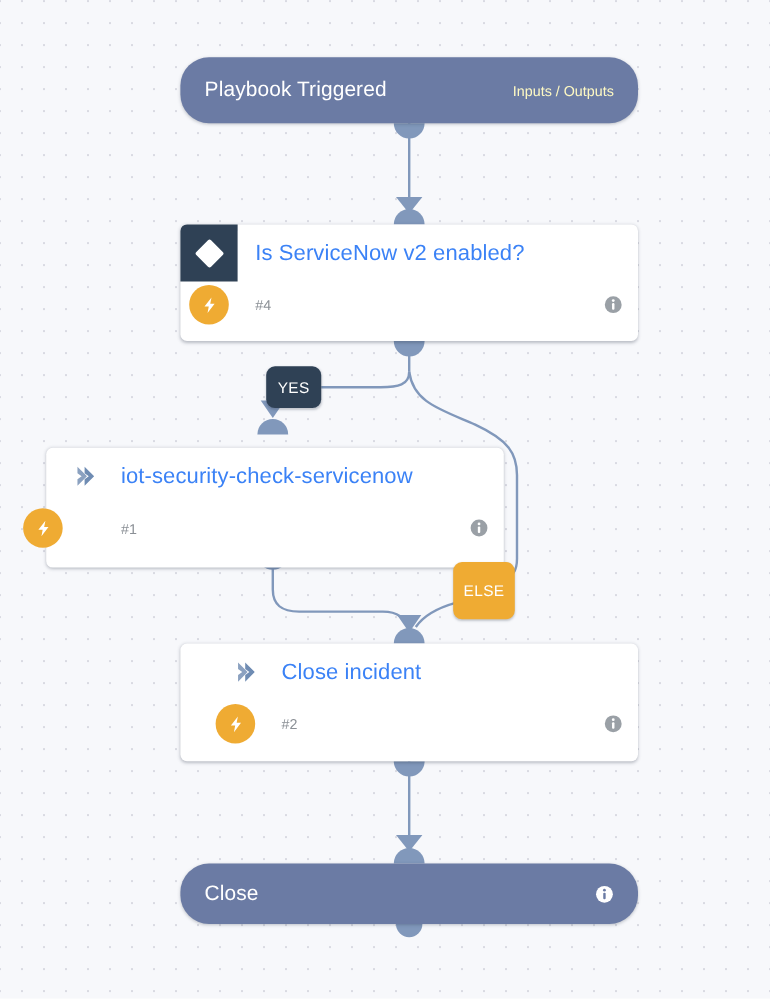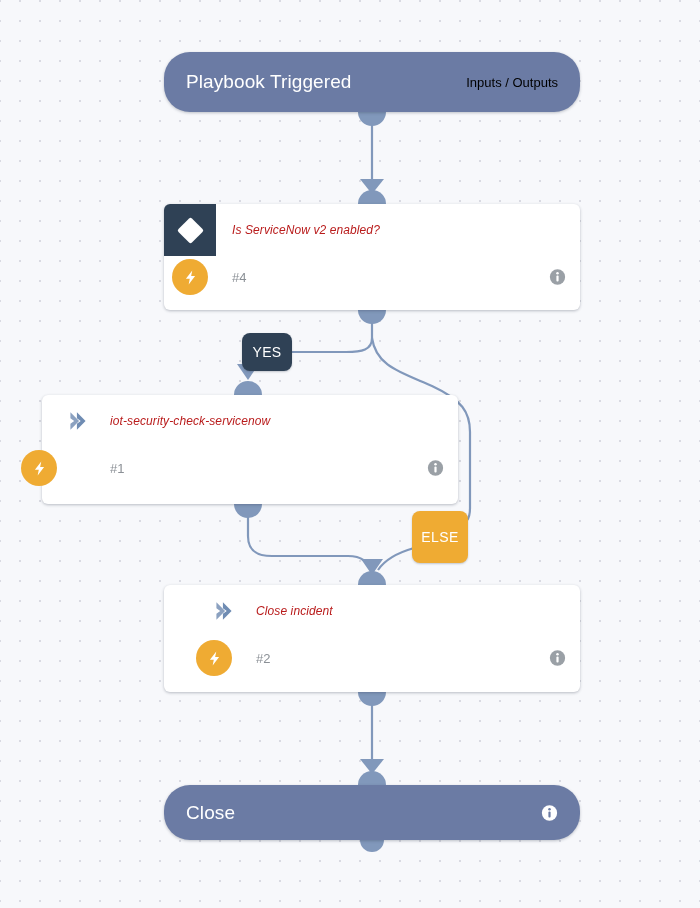--- a/index.html
+++ b/index.html
@@ -37,44 +37,43 @@
     padding: 0 22px;
     z-index: 4;
   }
   .pill-title {
     color: #ffffff;
     font-size: 19px;
     letter-spacing: .1px;
   }
   .pill-sub {
     margin-left: auto;
-    color: #000000;
+    color: #fef9c3;
     font-size: 13px;
   }
 
   
   .card {
     position: absolute;
     background: #ffffff;
     border-radius: 6px;
     box-shadow: 0 1px 3px rgba(40,50,70,.30);
     z-index: 4;
   }
   .card-head {
     position: relative;
     height: 52px;
     display: flex;
     align-items: center;
   }
   .card-title {
-    font-size: 12px;
-    color: #b91c1c;
+    font-size: 20px;
+    color: #3b82f6;
     margin-left: 68px;
     letter-spacing: .1px;
-    font-style: italic;
   }
   .card-foot {
     position: relative;
     height: 42px;
     display: flex;
     align-items: center;
   }
   .card-num {
     font-size: 13px;
     color: #8b9096;
@@ -227,21 +226,21 @@
           <rect x="8.7" y="8.3" width="2.6" height="7" rx="1.1" fill="#ffffff"></rect>
         </svg>
       </span>
     </div>
   </div>
 
   <div class="tag tag-yes" style="left:242px; top:333px; width:50px; height:38px;">
     <span>YES</span>
   </div>
 
-  <div class="card" style="left:42px; top:395px; width:416px; height:109px;">
+  <div class="card" style="left:42px; top:407px; width:416px; height:109px;">
     <div class="card-head">
       <span class="chev">
         <svg width="26" height="26" viewBox="0 0 24 24" aria-hidden="true">
           <polygon fill="#8ba1c0" points="5,4 13,12 5,20 5,14.5 8.5,12 5,9.5"></polygon>
           <polygon fill="#6f8cb3" points="11,4 19,12 11,20 11,14.5 14.5,12 11,9.5"></polygon>
         </svg>
       </span>
       <span class="card-title">iot-security-check-servicenow</span>
     </div>
     <div class="card-foot">

